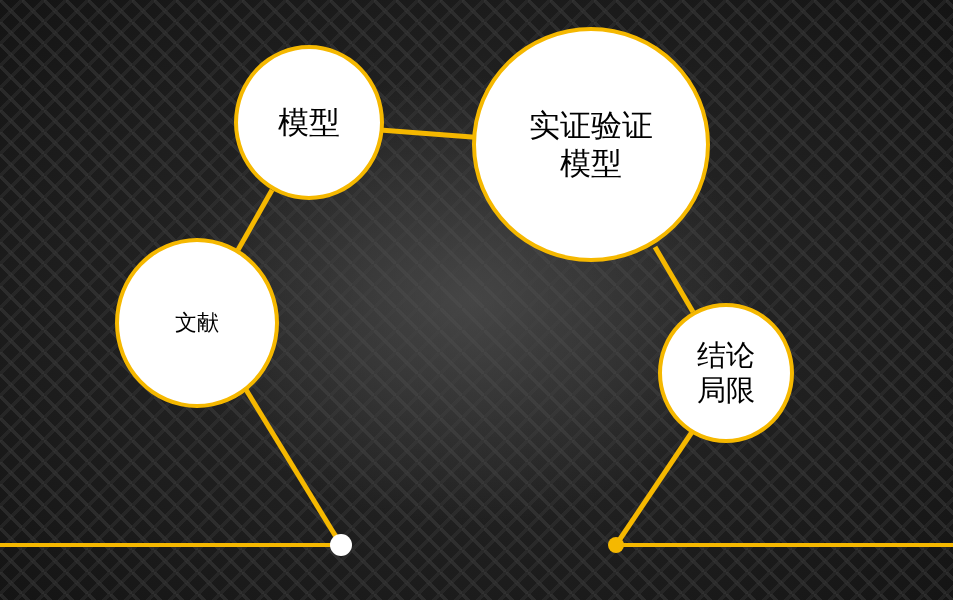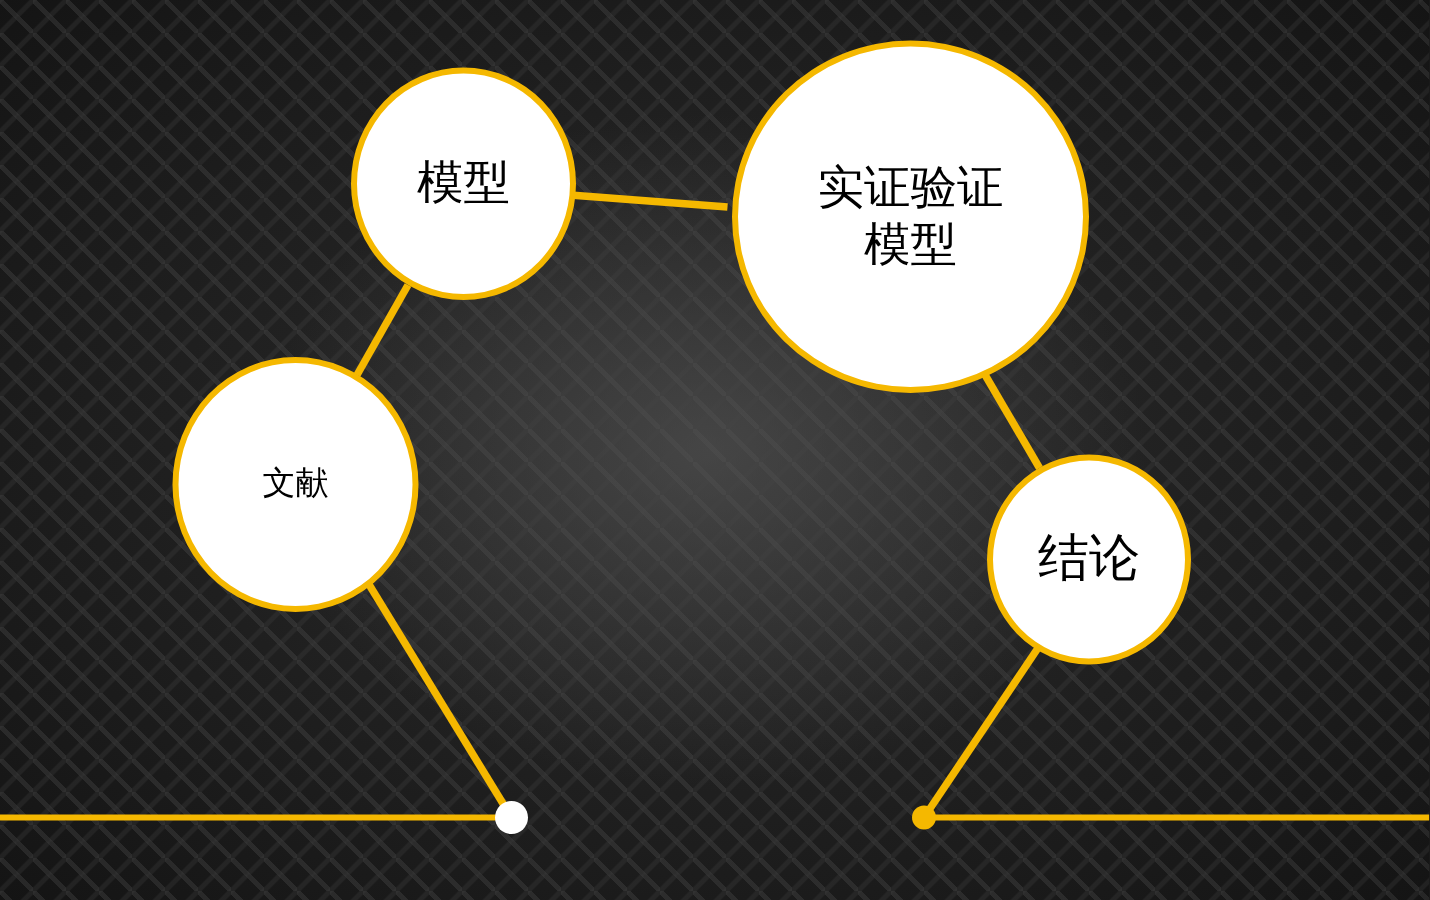--- a/index.html
+++ b/index.html
@@ -66,24 +66,25 @@
     <span>文献</span>
   </div>
 </div>
 
 <div class="node" style="left:234px; top:45px; width:150px; height:155px; font-size:31px;">
   <div>
     <span>模型</span>
   </div>
 </div>
 
-<div class="node" style="left:488px; top:27px; width:238px; height:235px; font-size:31px;">
+<div class="node" style="left:472px; top:27px; width:238px; height:235px; font-size:31px;">
   <div>
     <span>实证验证</span>
     <span>模型</span>
   </div>
 </div>
 
-<div class="node" style="left:658px; top:303px; width:136px; height:140px; font-size:34px;">
+<div class="node" style="left:658px; top:303px; width:136px; height:140px; font-size:29px;">
   <div>
     <span>结论</span>
+    <span>局限</span>
   </div>
 </div>
 
 </body></html>

